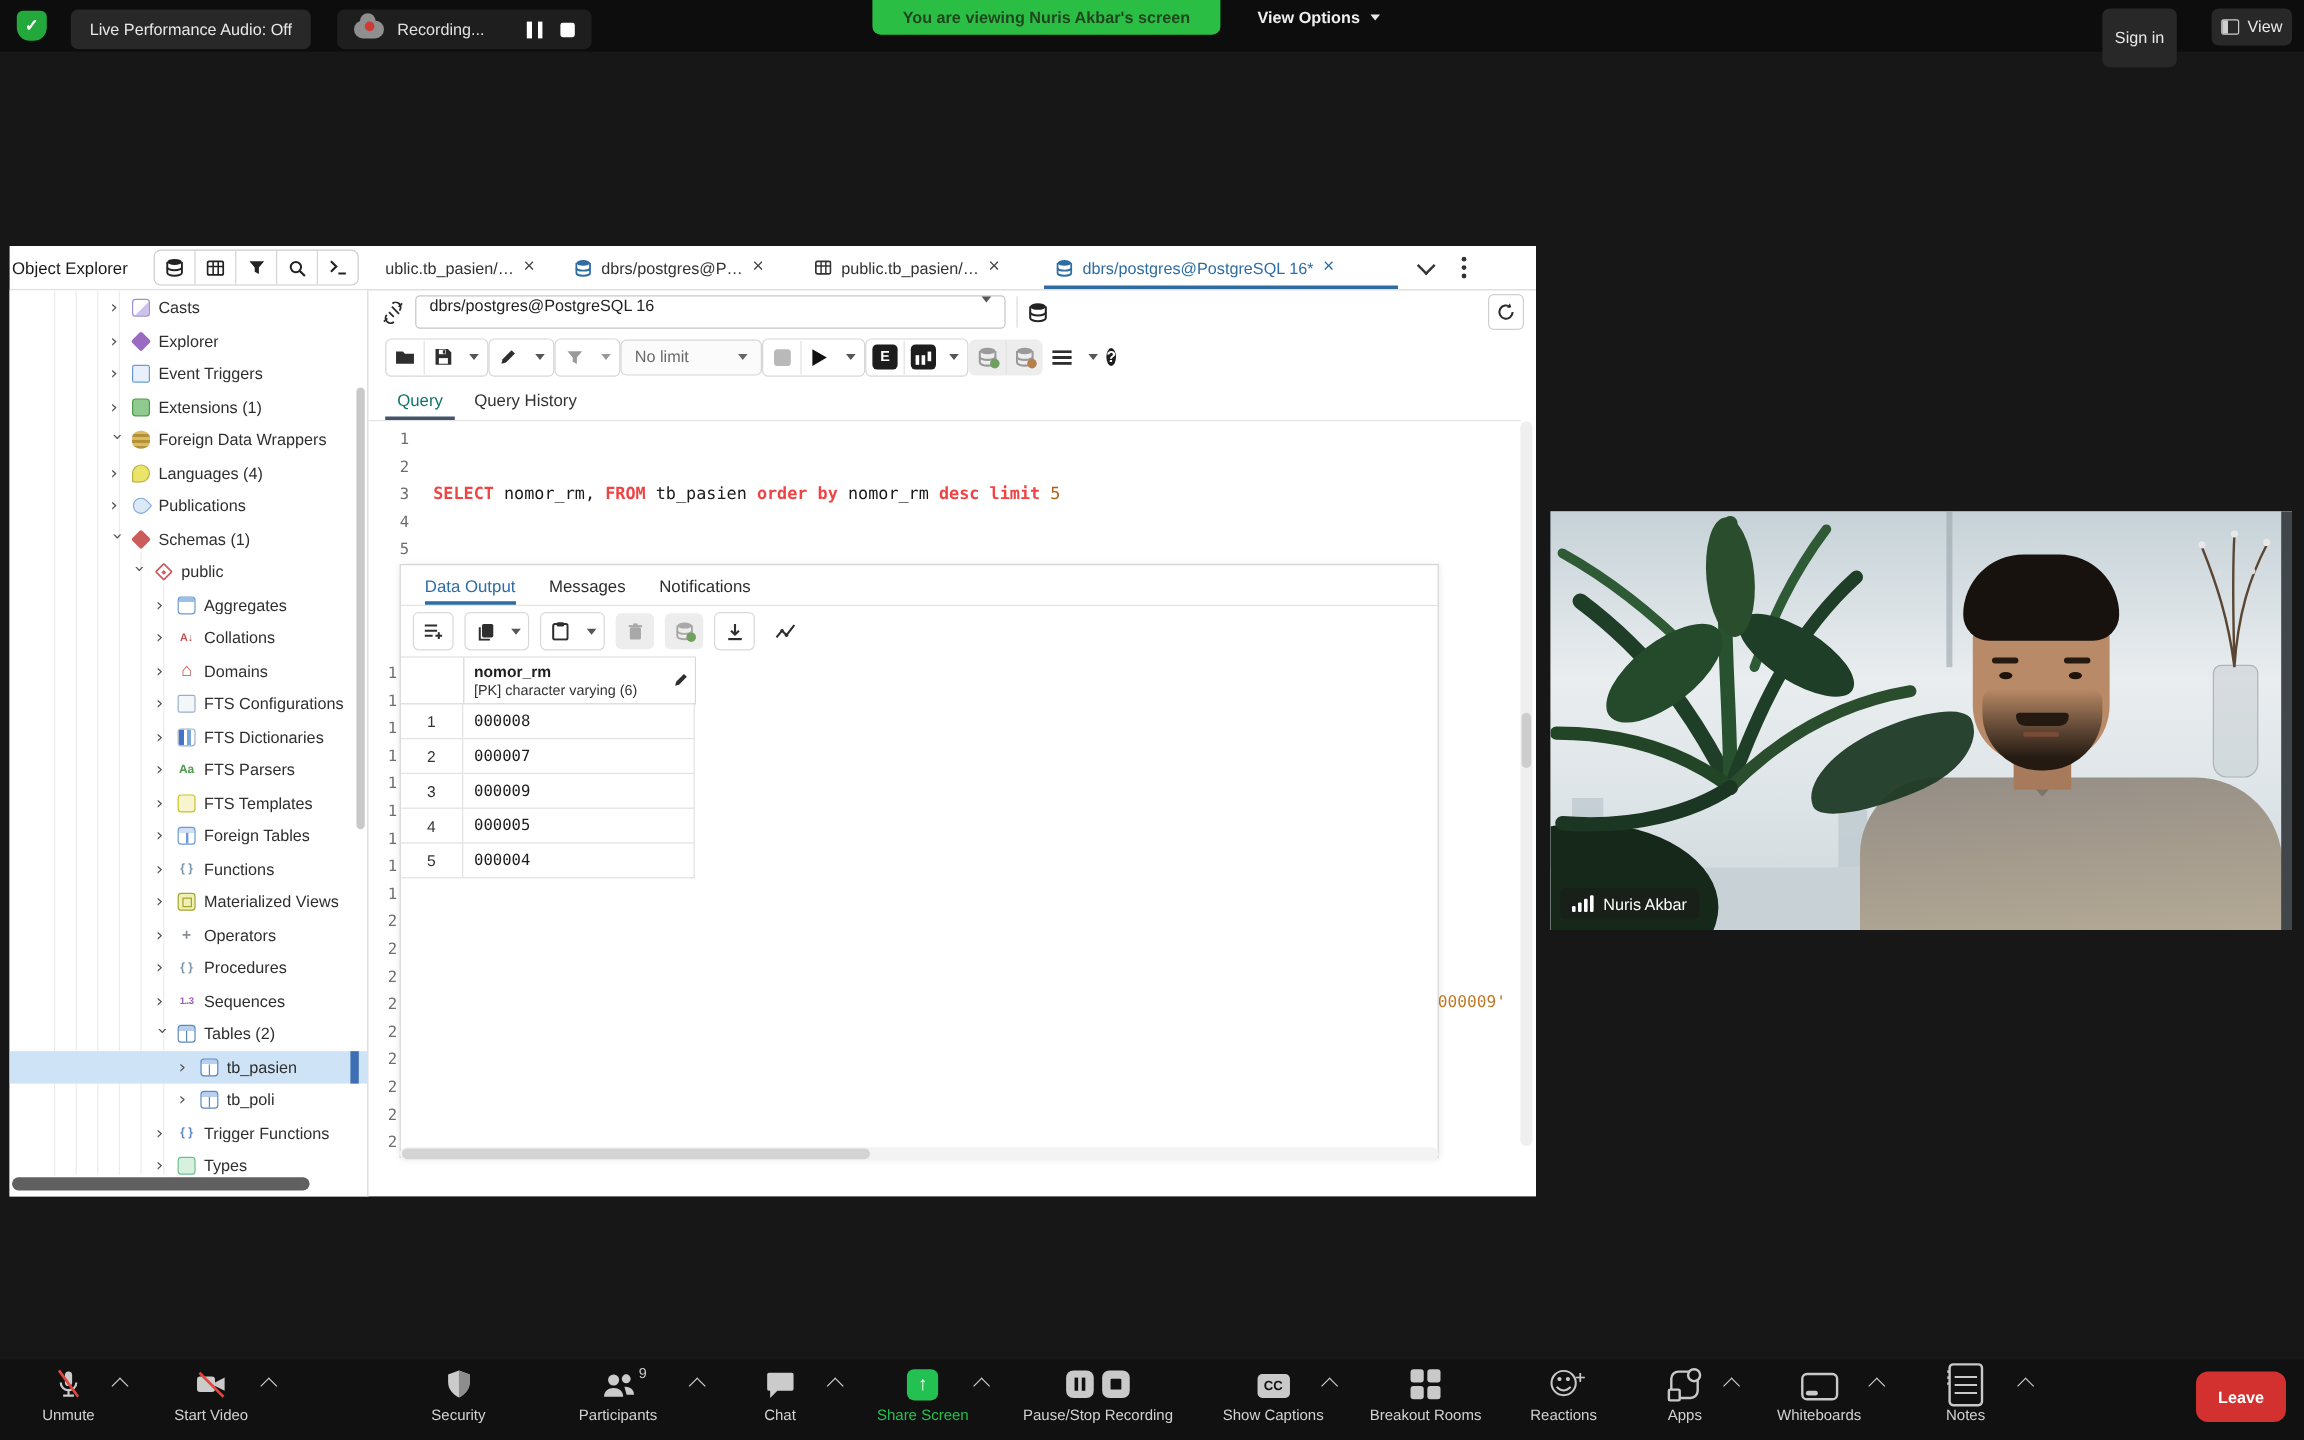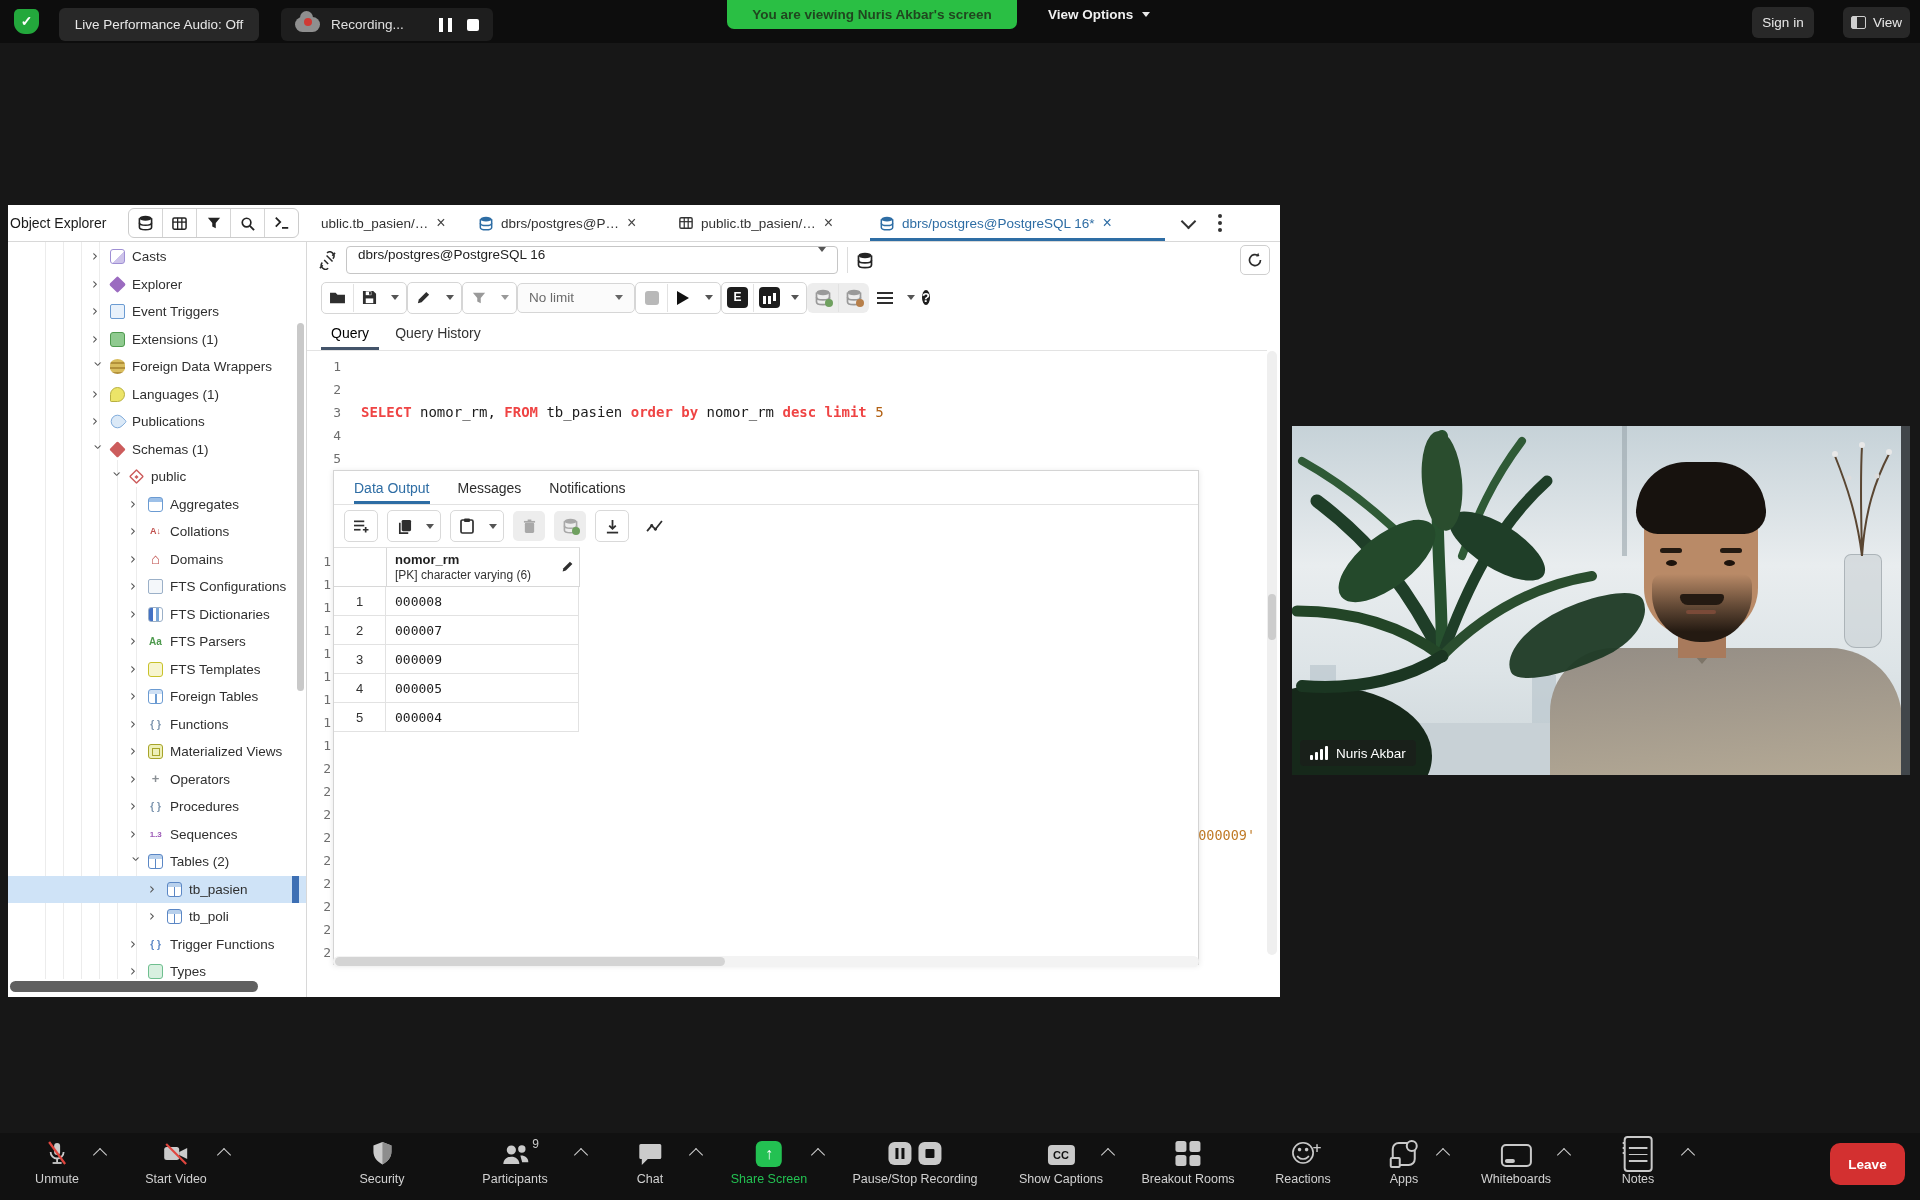--- a/index.html
+++ b/index.html
@@ -13,21 +13,21 @@
 .audiobtn{left:59px;top:8px;width:200px;height:33px}
 .recpill{position:absolute;left:281px;top:8px;width:212px;height:33px;background:#1e1e1e;border-radius:6px;display:flex;align-items:center;gap:11px;padding:0 14px;box-sizing:border-box;color:#e0e0e0;font-size:13.5px}
 .cloud{width:25px;height:15px;background:#8f8f8f;border-radius:8px;position:relative;flex:none}
 .cloud::before{content:"";position:absolute;left:5px;top:-6px;width:13px;height:13px;background:#8f8f8f;border-radius:50%}
 .cloud::after{content:"";position:absolute;left:9px;top:1px;width:8px;height:8px;background:#d03a34;border-radius:50%;z-index:1}
 .recpause{margin-left:auto;width:13px;height:14px;background:linear-gradient(90deg,#fff 0 4px,transparent 4px 9px,#fff 9px 13px);cursor:pointer}
 .recstop{width:12px;height:12px;background:#fff;border-radius:2px;margin-left:4px;cursor:pointer}
 .banner{position:absolute;left:727px;top:0;width:290px;height:29px;background:#2abf44;border-radius:0 0 7px 7px;color:#20461f;font-weight:bold;font-size:13.5px;text-align:center;line-height:29px}
 .viewopts{position:absolute;left:1042px;top:0;height:29px;background:none;border:none;display:flex;align-items:center;gap:9px;color:#f0f0f0;font-weight:bold;font-size:13.5px;font-family:inherit;cursor:pointer}
 .caretdn{width:0;height:0;border-left:4.5px solid transparent;border-right:4.5px solid transparent;border-top:5px solid #e8e8e8}
-.signin{left:1752px;top:7px;width:62px;height:31px}
+.signin{left:1752px;top:7px;width:62px;height:49px}
 .viewbtn{left:1843px;top:7px;width:67px;height:31px;display:flex;align-items:center;justify-content:center;gap:7px}
 .view-ic{width:13px;height:11px;border:1.5px solid #cfcfcf;border-radius:2px;background:linear-gradient(90deg,#cfcfcf 0 5px,transparent 5px)}
 
 .pgwin{position:absolute;left:8px;top:205px;width:1272px;height:792px;background:#fff;color:#222;font-size:13.5px}
 .pgtabbar{position:absolute;left:0;top:0;right:0;height:36px;border-bottom:1px solid #d8d8d8;display:flex;align-items:center}
 .exptitle{width:110px;padding-left:2px;font-size:14px;color:#1a1a1a;white-space:nowrap;overflow:hidden;flex:none}
 .objbar{display:flex;align-items:center;border:1px solid #cccccc;border-radius:6px;height:28px;margin-left:8px;flex:none}
 .objbtn{width:33px;height:28px;display:flex;align-items:center;justify-content:center;border-left:1px solid #d5d5d5;cursor:pointer}
 .objbtn:first-child{border-left:none}
 .ptabs{display:flex;height:36px;margin-left:12px;flex:none}
@@ -100,21 +100,21 @@
 .ic-chartsq{width:21px;height:21px;background:#1d1d1d;border-radius:4px;position:relative}
 .ic-chartsq::before{content:"";position:absolute;left:4px;bottom:4px;width:3px;height:8px;background:#fff;box-shadow:5px 0 0 #fff,10px -3px 0 #fff}
 .ic-help{width:21px;height:21px;background:#1d1d1d;border-radius:50%;color:#fff;font-weight:bold;font-size:13px;line-height:21px;text-align:center}
 .ic-help::before{content:"?"}
 .ic-macro{width:16px;height:12px;background:repeating-linear-gradient(#2e2e2e 0 2px,transparent 2px 5px)}
 .dbbadge{position:relative}
 .dbbadge::after{content:"";position:absolute;right:-2px;bottom:-1px;width:8px;height:8px;border-radius:50%;background:#6fa05f}
 .dbbadge.undo::after{background:#b77f4a}
 .qtabs{position:absolute;left:299px;top:111px;right:13px;height:35px;border-bottom:1px solid #e3e3e3;display:flex;gap:6px;padding-left:14px;font-size:14px;box-sizing:border-box}
 .qtab{padding:0 10px;display:flex;align-items:center;color:#333;cursor:pointer}
-.qtab.active{color:#000000;box-shadow:inset 0 -3px 0 #44546a}
+.qtab.active{color:#0f766e;box-shadow:inset 0 -3px 0 #44546a}
 .editor{position:absolute;left:299px;top:146px;right:14px;height:119px;font-family:"DejaVu Sans Mono",monospace;font-size:14px}
 .gutter{position:absolute;left:0;top:4px;width:34px;text-align:right;color:#6e6e6e;font-size:13px;line-height:23px}
 .code{position:absolute;left:54px;top:4px;line-height:23px;white-space:pre;color:#1b1b1b}
 .kw{color:#ef4444;font-weight:bold}
 .num{color:#b26012}
 .cmt{color:#b5702d}
 .hidgut{position:absolute;left:299px;top:345px;width:24px;text-align:right;color:#6e6e6e;font-family:"DejaVu Sans Mono",monospace;font-size:13px;line-height:23px}
 .straylit{position:absolute;left:1182px;top:622px;font-family:"DejaVu Sans Mono",monospace;font-size:13.5px;color:#c07b28;white-space:nowrap}
 .edvscroll{position:absolute;right:3px;top:146px;height:604px;width:10px;background:#efefef;border-radius:5px}
 .edvthumb{position:absolute;left:1px;right:1px;top:243px;height:46px;background:#cdcdcd;border-radius:5px;cursor:pointer}
@@ -320,21 +320,21 @@
         <span class="tlabel">Extensions (1)</span>
       </div>
     <div class="trow l0">
         <span class="tchev exp"></span>
         <span class="ti ti-fdw"></span>
         <span class="tlabel">Foreign Data Wrappers</span>
       </div>
     <div class="trow l0">
         <span class="tchev"></span>
         <span class="ti ti-lang"></span>
-        <span class="tlabel">Languages (1)</span>
+        <span class="tlabel">Languages (4)</span>
       </div>
     <div class="trow l0">
         <span class="tchev"></span>
         <span class="ti ti-pub"></span>
         <span class="tlabel">Publications</span>
       </div>
     <div class="trow l0">
         <span class="tchev exp"></span>
         <span class="ti ti-schemas"></span>
         <span class="tlabel">Schemas (1)</span>

